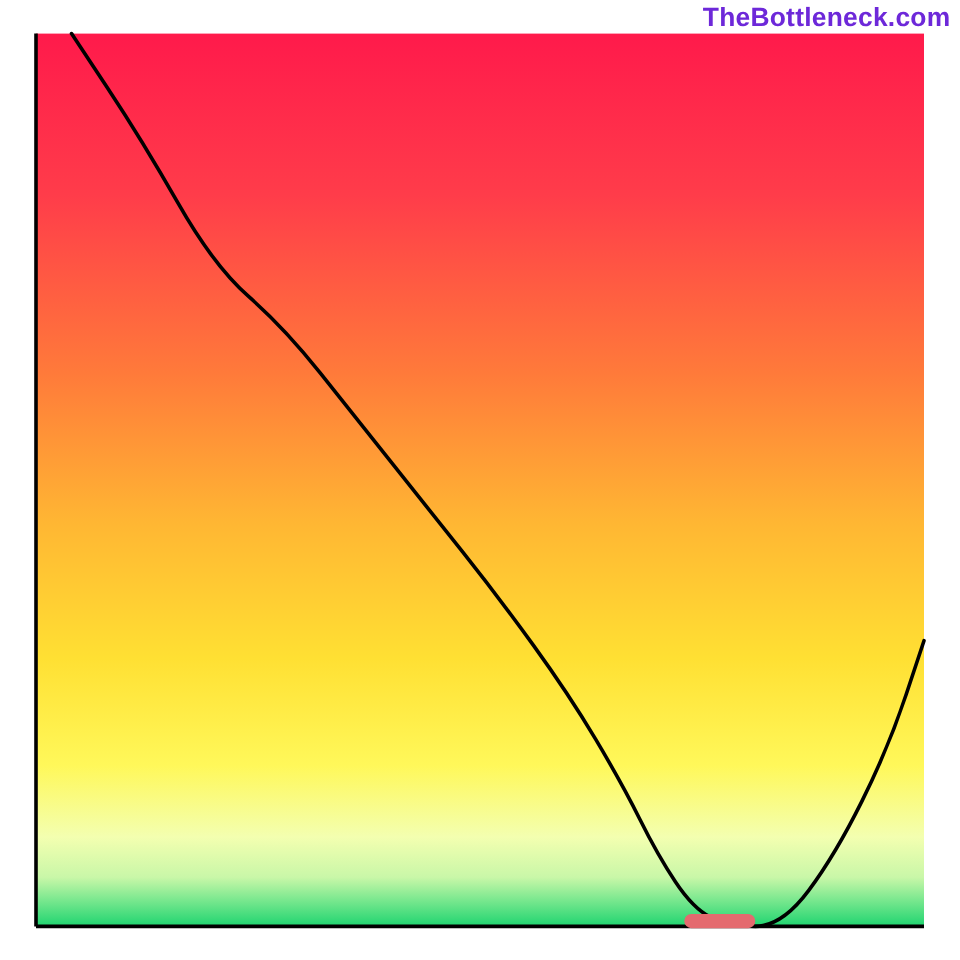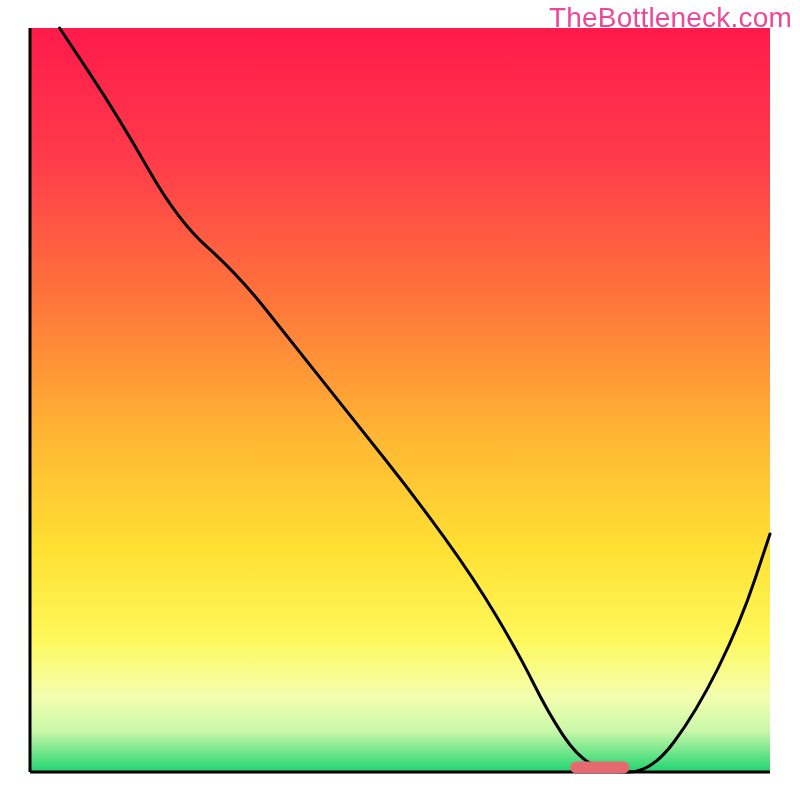--- a/index.html
+++ b/index.html
@@ -12,23 +12,23 @@
   }
   .frame {
     position: relative;
     width: 800px;
     height: 800px;
   }
   .watermark {
     position: absolute;
     top: 2px;
     right: 8px;
-    font-size: 28px;
-    font-weight: 400;
-    color: #ec4899;
+    font-size: 22px;
+    font-weight: 700;
+    color: #6d28d9;
     letter-spacing: 0.2px;
   }
   svg {
     position: absolute;
     top: 0;
     left: 0;
   }
 </style>
 </head>
 <body>

